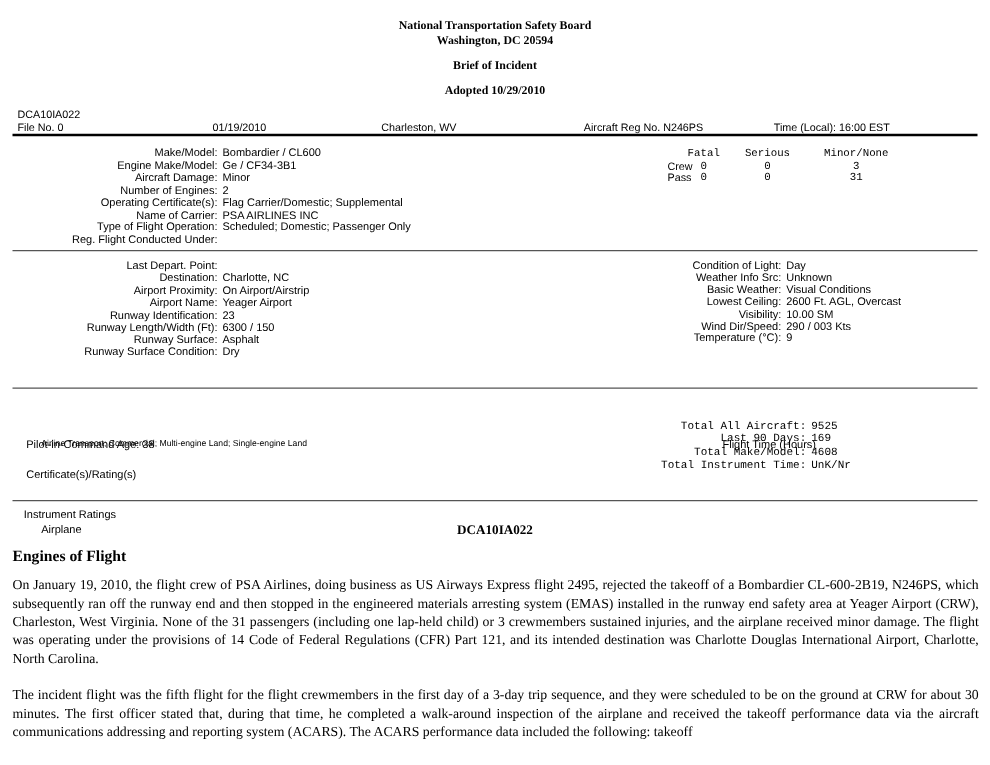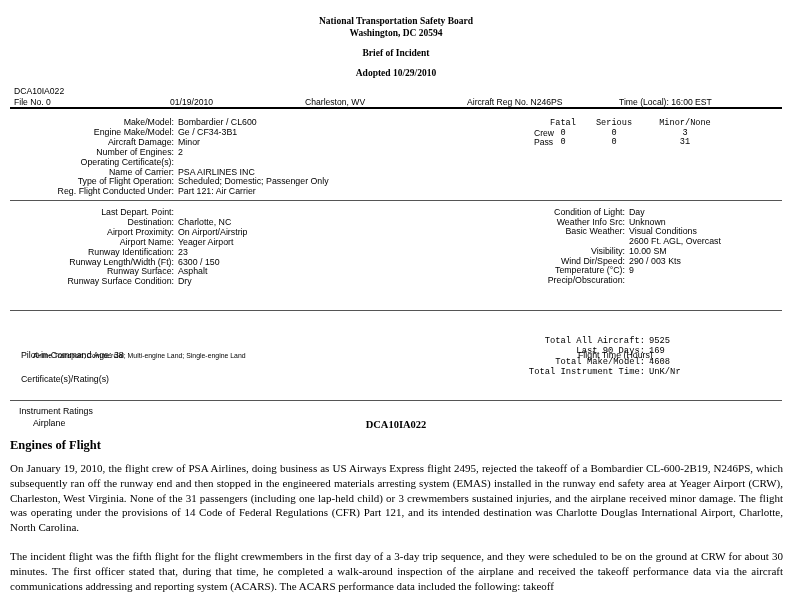--- a/index.html
+++ b/index.html
@@ -89,29 +89,29 @@
       <div class="kv-label">Engine Make/Model:</div>
       <div class="kv-value">Ge / CF34-3B1</div>
 
       <div class="kv-label">Aircraft Damage:</div>
       <div class="kv-value">Minor</div>
 
       <div class="kv-label">Number of Engines:</div>
       <div class="kv-value">2</div>
 
       <div class="kv-label">Operating Certificate(s):</div>
+      <div class="kv-value">Flag Carrier/Domestic; Supplemental</div>
 
       <div class="kv-label">Name of Carrier:</div>
       <div class="kv-value">PSA AIRLINES INC</div>
 
       <div class="kv-label">Type of Flight Operation:</div>
       <div class="kv-value">Scheduled; Domestic; Passenger Only</div>
 
       <div class="kv-label">Reg. Flight Conducted Under:</div>
-      <div class="kv-value">Part 121: Air Carrier</div>
     </div>
 
   <div class="injury-grid">
     <div class="l"></div>
     <div class="c">Fatal</div>
     <div class="c">Serious</div>
     <div class="c">Minor/None</div>
 
     <div class="l">Crew</div>
     <div class="c">0</div>
@@ -156,32 +156,32 @@
 
       <div class="kv-label">Condition of Light:</div>
       <div class="kv-value">Day</div>
 
       <div class="kv-label">Weather Info Src:</div>
       <div class="kv-value">Unknown</div>
 
       <div class="kv-label">Basic Weather:</div>
       <div class="kv-value">Visual Conditions</div>
 
+      <div class="kv-label">Lowest Ceiling:</div>
       <div class="kv-value">2600 Ft. AGL, Overcast</div>
 
       <div class="kv-label">Visibility:</div>
       <div class="kv-value">10.00 SM</div>
 
       <div class="kv-label">Wind Dir/Speed:</div>
       <div class="kv-value">290 / 003 Kts</div>
 
       <div class="kv-label">Temperature (°C):</div>
       <div class="kv-value">9</div>
 
-      <div class="kv-label">Precip/Obscuration:</div>
       <div class="kv-value"></div>
     </div>
 
   <div class="rule rule-thin" style="top:310px"></div>
 
   <div class="abs pilot-line" style="left:21px; top:314px">Pilot-in-Command Age: 38</div>
   <div class="abs pilot-line" style="left:21px; top:338px">Certificate(s)/Rating(s)</div>
   <div class="abs pilot-sub" style="left:33px; top:352px">Airline Transport; Commercial; Multi-engine Land; Single-engine Land</div>
   <div class="abs pilot-line" style="left:19px; top:370px">Instrument Ratings</div>
   <div class="abs pilot-line" style="left:33px; top:382px">Airplane</div>

